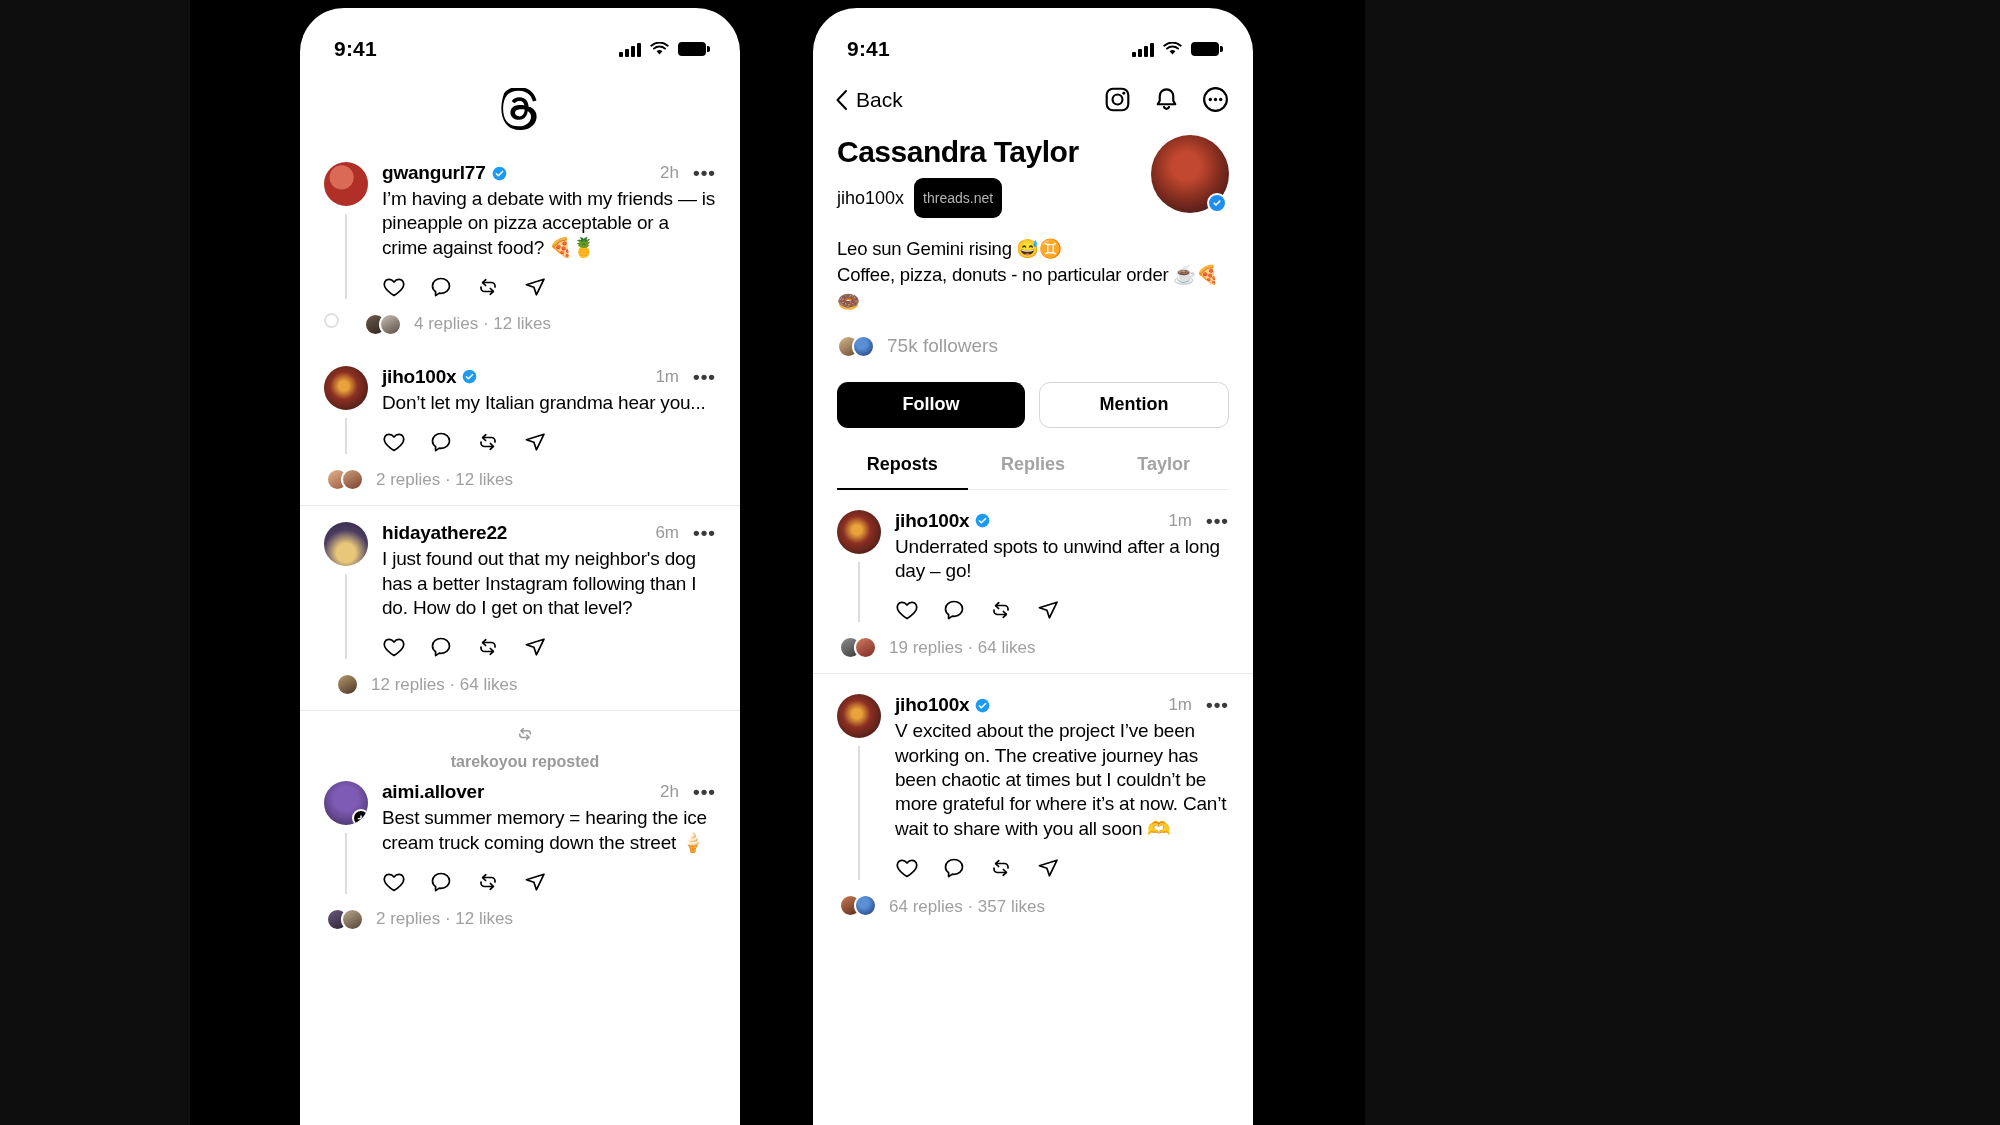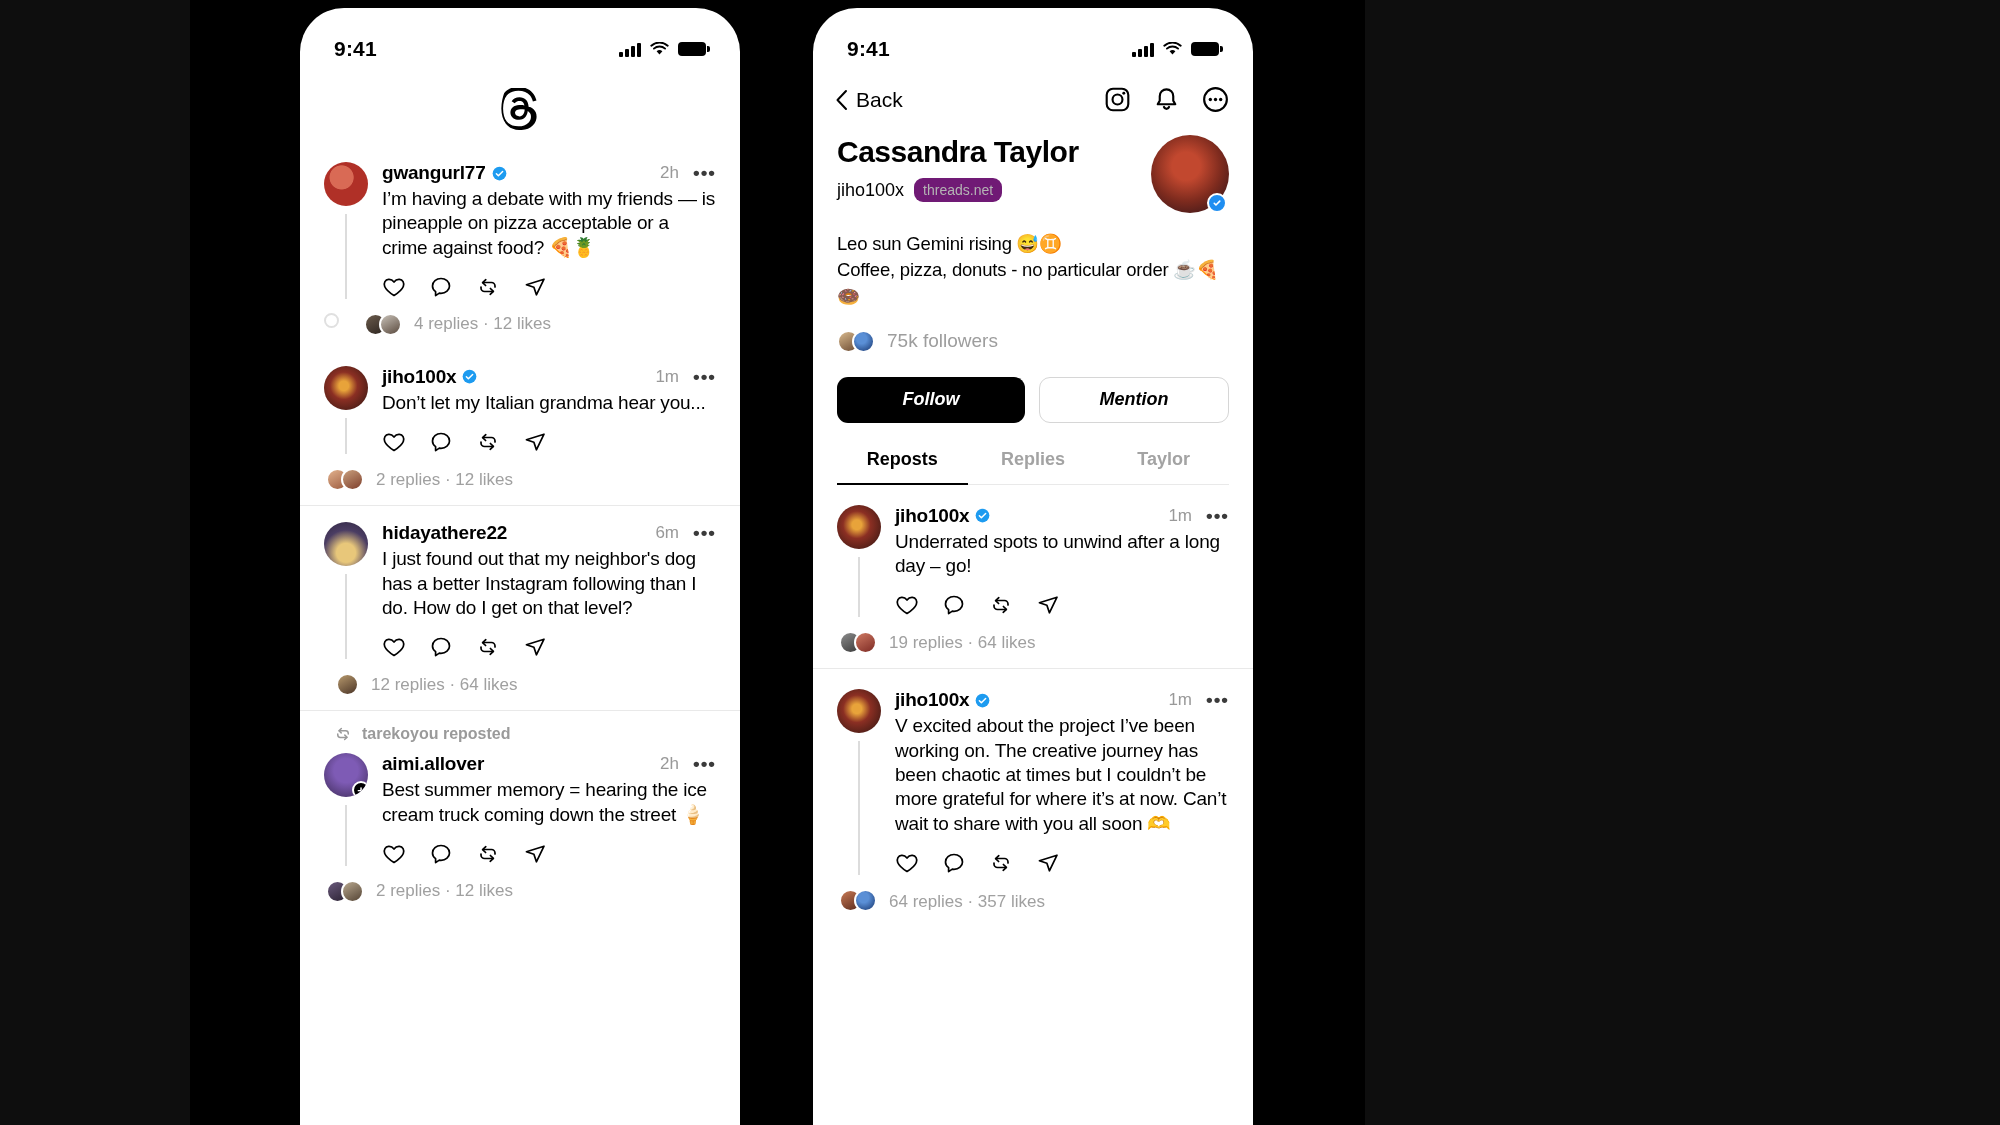--- a/index.html
+++ b/index.html
@@ -114,21 +114,21 @@
     display: flex; align-items: center; gap: 12px; margin-top: 14px;
   }
   .facepile { display: flex; }
   .facepile .avatar { border: 2px solid #fff; }
   .facepile .avatar + .avatar { margin-left: -8px; }
   .footer-stats { font-size: 17px; color: #a0a0a0; }
 
   .repost-tag {
     display: flex; align-items: center; gap: 10px;
     padding: 14px 24px 0 34px;
-    font-size: 16px; color: #9a9a9a; font-weight: bold;
+    font-size: 16px; color: #9a9a9a; font-weight: bold; flex-direction: column;
   }
   .plus-badge {
     position: absolute; bottom: -2px; right: -2px;
     width: 18px; height: 18px; border-radius: 50%;
     background: #000; border: 2px solid #fff;
     display: flex; align-items: center; justify-content: center;
     color: #fff; font-size: 13px; line-height: 1; font-weight: bold;
   }
 
   
@@ -144,22 +144,22 @@
   .profile {
     padding: 14px 24px 0 24px;
   }
   .profile-top { display: flex; align-items: flex-start; }
   .profile-name {
     font-size: 30px; font-weight: bold; color: #000; letter-spacing: -.5px;
   }
   .handle-row { display: flex; align-items: center; gap: 10px; margin-top: 9px; }
   .handle { font-size: 18px; color: #000; }
   .domain-chip {
-    background: #701a75; color: #b4b4b4; font-size: 14px;
-    padding: 4px 9px; border-radius: 9px;
+    background: #000000; color: #b4b4b4; font-size: 14px;
+    padding: 12px 9px; border-radius: 9px;
   }
   .profile-pic-wrap { margin-left: auto; position: relative; }
   .profile-pic {
     width: 78px; height: 78px; border-radius: 50%; overflow: hidden;
   }
   .pic-badge {
     position: absolute; right: 2px; bottom: 0;
     width: 20px; height: 20px; border-radius: 50%;
     border: 2px solid #fff; background: #1f8ef1;
     display: flex; align-items: center; justify-content: center;
@@ -169,21 +169,21 @@
     letter-spacing: -.2px;
   }
   .followers-row {
     display: flex; align-items: center; gap: 12px; margin-top: 20px;
   }
   .followers-text { font-size: 19px; color: #9d9d9d; }
   .profile-buttons { display: flex; gap: 14px; margin-top: 24px; }
   .btn {
     flex: 1; height: 46px; border-radius: 11px;
     display: flex; align-items: center; justify-content: center;
-    font-size: 18px; font-weight: bold; cursor: pointer; font-style: italic;
+    font-size: 18px; font-weight: bold; cursor: pointer;
   }
   .btn.primary { background: #000; color: #fff; }
   .btn.secondary { background: #fff; color: #000; border: 1px solid #d6d6d6; }
 
   .tabs {
     display: flex; margin-top: 26px;
     border-bottom: 1px solid #e9e9e9;
   }
   .tab {
     flex: 1; text-align: center; padding-bottom: 13px;

